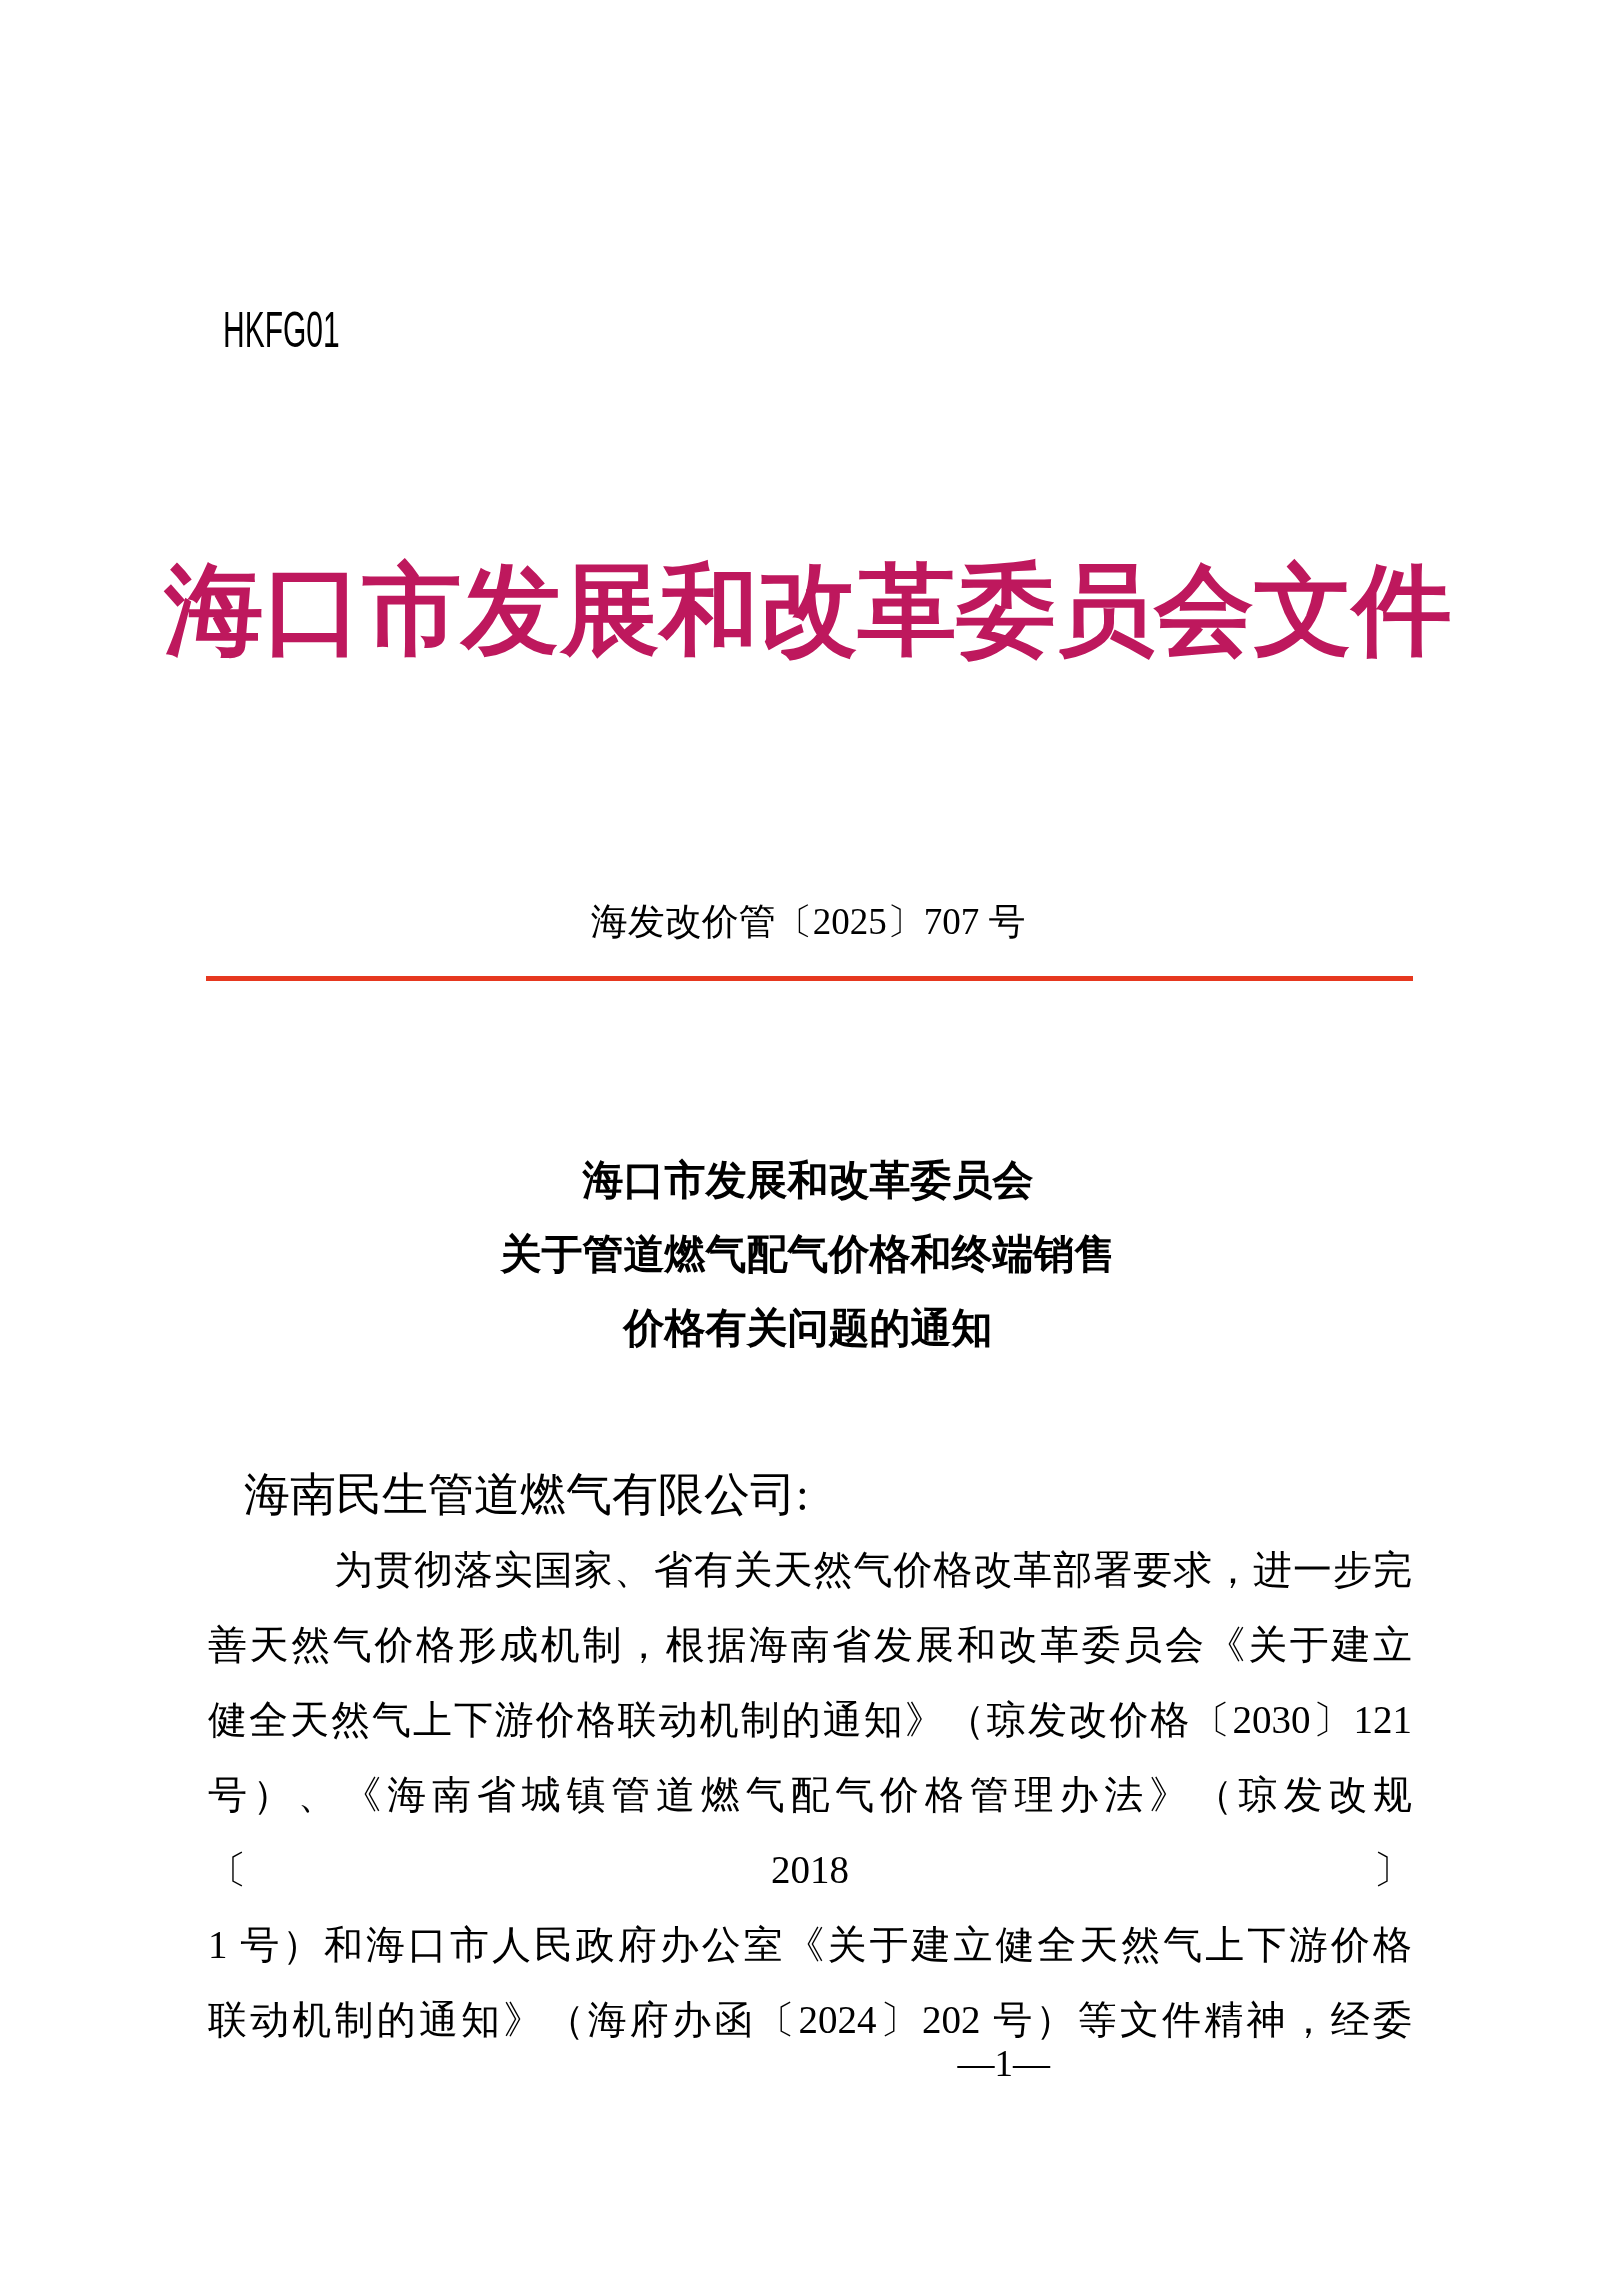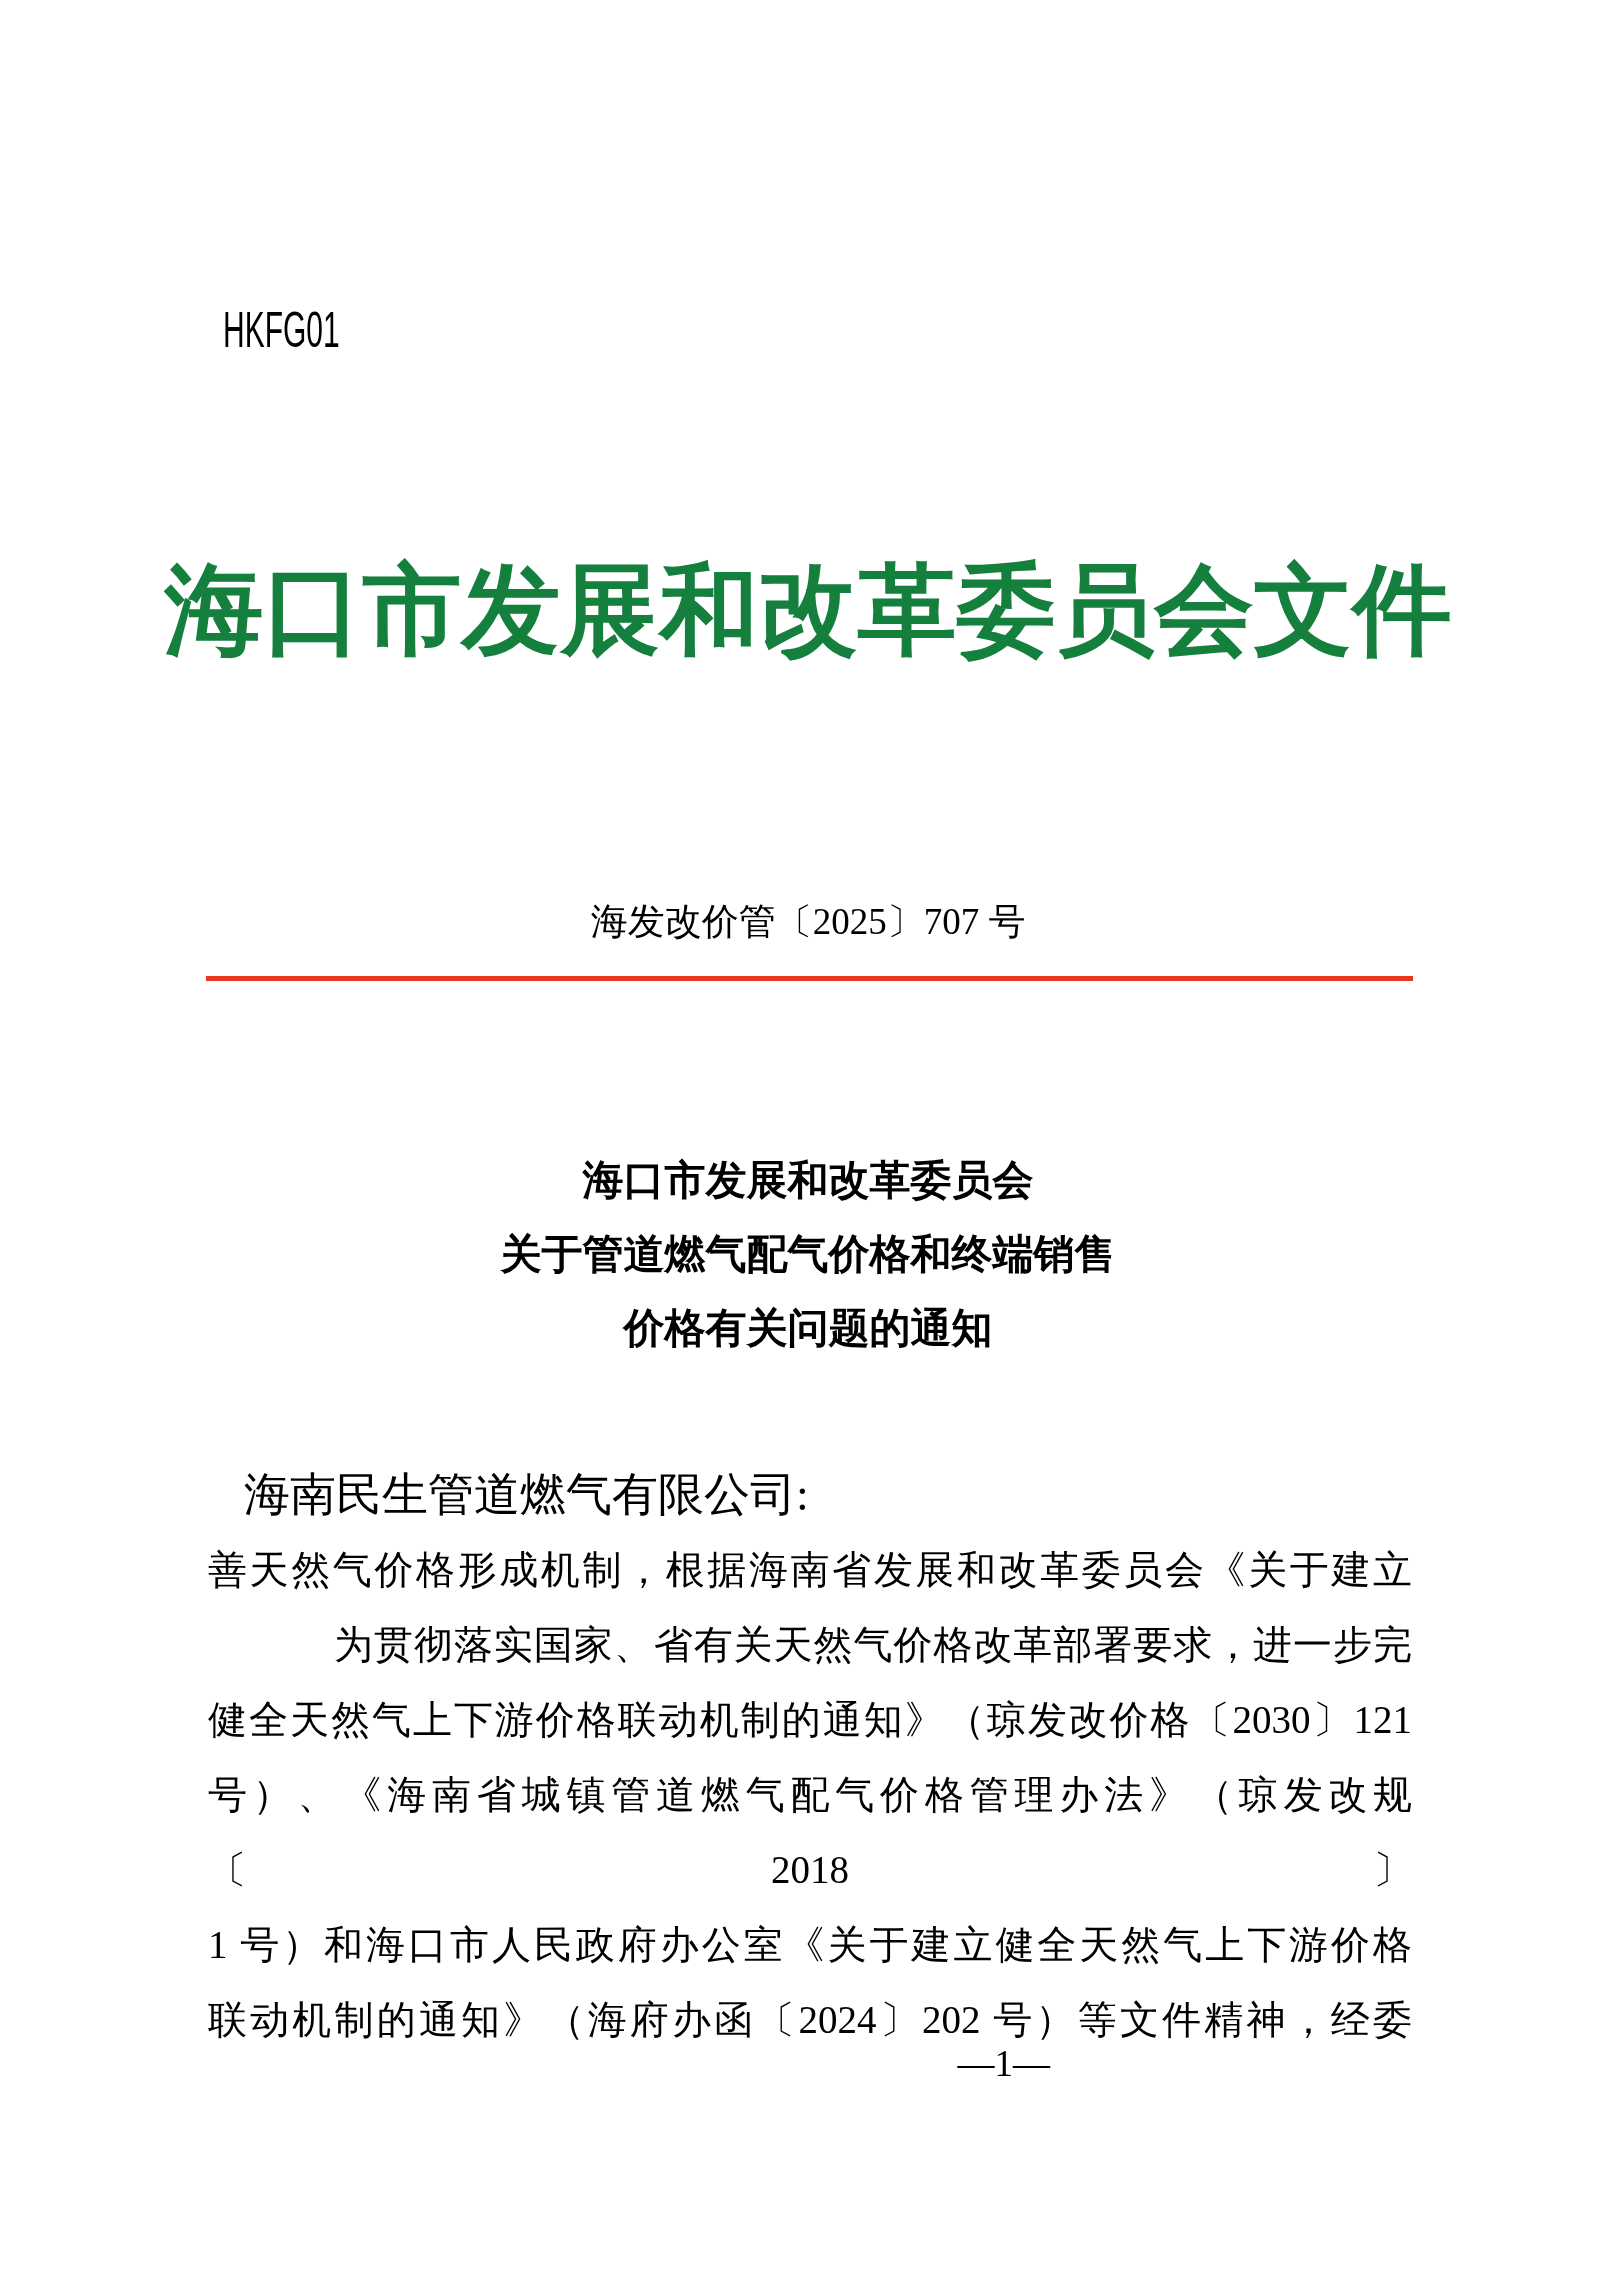--- a/index.html
+++ b/index.html
@@ -68,36 +68,36 @@
     text-align:right;white-space:nowrap;
   }
 </style>
 </head>
 <body>
 
 <div class="page">
 
   <div class="doc-code">HKFG01</div>
 
-  <div class="banner" style="color: #15803d;">海口市发展和改革委员会文件</div>
+  <div class="banner" style="color: #be185d;">海口市发展和改革委员会文件</div>
 
   <div class="doc-number">海发改价管〔2025〕707 号</div>
 
   <div class="red-rule" style="background: rgb(230, 56, 31);"></div>
 
   <div class="doc-title">
     <div>海口市发展和改革委员会</div>
     <div>关于管道燃气配气价格和终端销售</div>
     <div>价格有关问题的通知</div>
   </div>
 
   <div class="body-block">
     <div class="salutation">海南民生管道燃气有限公司:</div>
+    <div class="bline indent">为贯彻落实国家、省有关天然气价格改革部署要求，进一步完</div>
     <div class="bline">善天然气价格形成机制，根据海南省发展和改革委员会《关于建立</div>
-    <div class="bline indent">为贯彻落实国家、省有关天然气价格改革部署要求，进一步完</div>
     <div class="bline">健全天然气上下游价格联动机制的通知》（琼发改价格〔2030〕121</div>
     <div class="bline">号）、《海南省城镇管道燃气配气价格管理办法》（琼发改规〔2018〕</div>
     <div class="bline">1 号）和海口市人民政府办公室《关于建立健全天然气上下游价格</div>
     <div class="bline">联动机制的通知》（海府办函〔2024〕202 号）等文件精神，经委</div>
   </div>
 
   <div class="page-number">—1—</div>
 
 </div>
 

